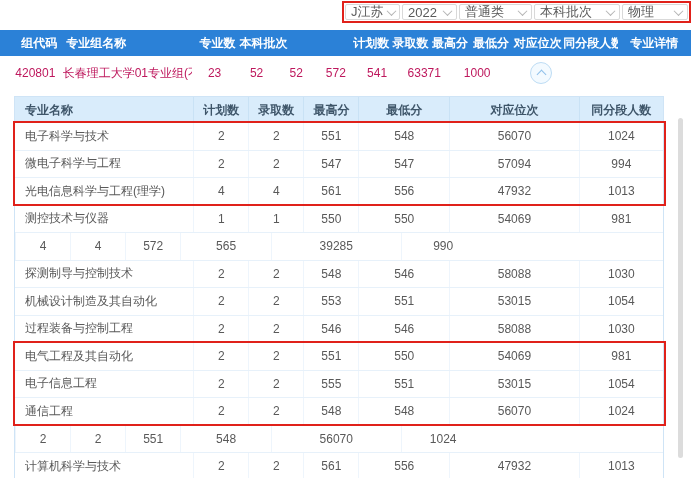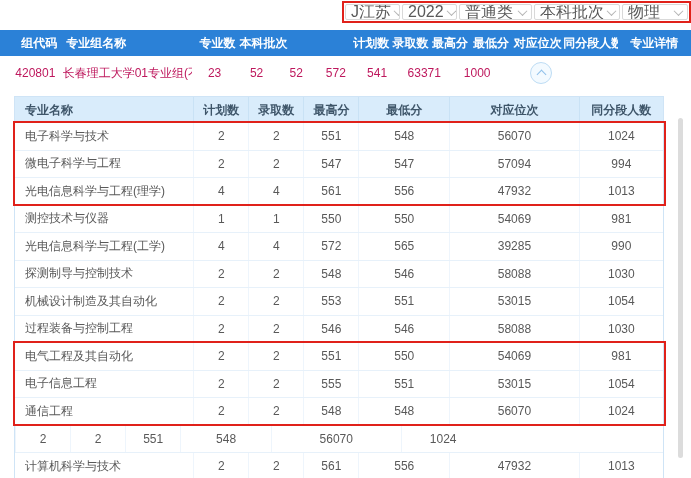--- a/index.html
+++ b/index.html
@@ -16,21 +16,21 @@
   }
   
   .filterbar{
     position:absolute;top:1px;left:342px;width:349px;height:22px;
     border:2px solid var(--red);box-sizing:border-box;
     display:flex;gap:2px;padding:1px;background:#fff;
   }
   .filter-select{
     background:#fff;border:1px solid #d9d9d9;border-radius:2px;box-sizing:border-box;
     display:flex;align-items:center;justify-content:space-between;
-    padding:0 5px;font-size:16px;color:#595959;white-space:nowrap;overflow:hidden;
+    padding:0 5px;font-size:13px;color:#595959;white-space:nowrap;overflow:hidden;
   }
   .filter-select:nth-child(1){width:55px;}
   .filter-select:nth-child(2){width:55px;}
   .filter-select:nth-child(3){width:73px;}
   .filter-select:nth-child(4){width:86px;}
   .filter-select:nth-child(5){flex:1;}
   .chev-down{
     width:6px;height:6px;flex:0 0 auto;margin-left:4px;
     border-right:1.5px solid #b5b5b5;border-bottom:1.5px solid #b5b5b5;
     transform:rotate(45deg) translate(-1px,-1px);
@@ -192,21 +192,20 @@
       <div class="sub-row">
         <div class="cell s0 left">测控技术与仪器</div>
         <div class="cell s1 center">1</div>
         <div class="cell s2 center">1</div>
         <div class="cell s3 center">550</div>
         <div class="cell s4 center">550</div>
         <div class="cell s5 center">54069</div>
         <div class="cell s6 center">981</div>
       </div>
       <div class="sub-row">
-        <div class="cell s0 left">光电信息科学与工程(工学)</div>
         <div class="cell s1 center">4</div>
         <div class="cell s2 center">4</div>
         <div class="cell s3 center">572</div>
         <div class="cell s4 center">565</div>
         <div class="cell s5 center">39285</div>
         <div class="cell s6 center">990</div>
       </div>
       <div class="sub-row">
         <div class="cell s0 left">探测制导与控制技术</div>
         <div class="cell s1 center">2</div>

